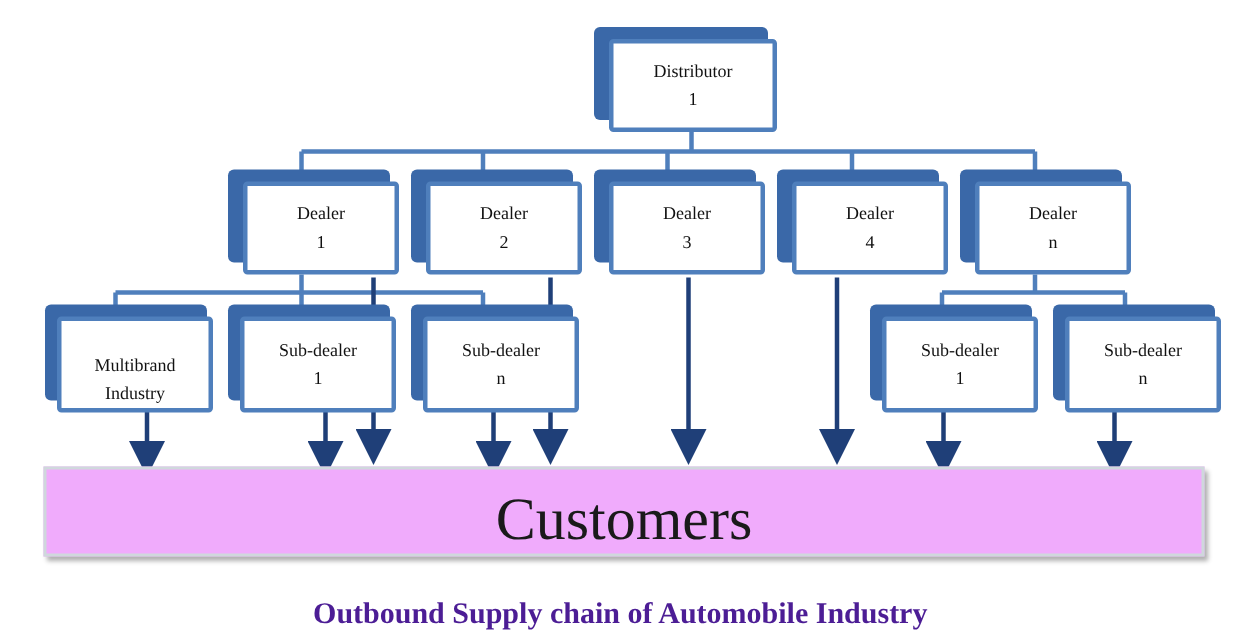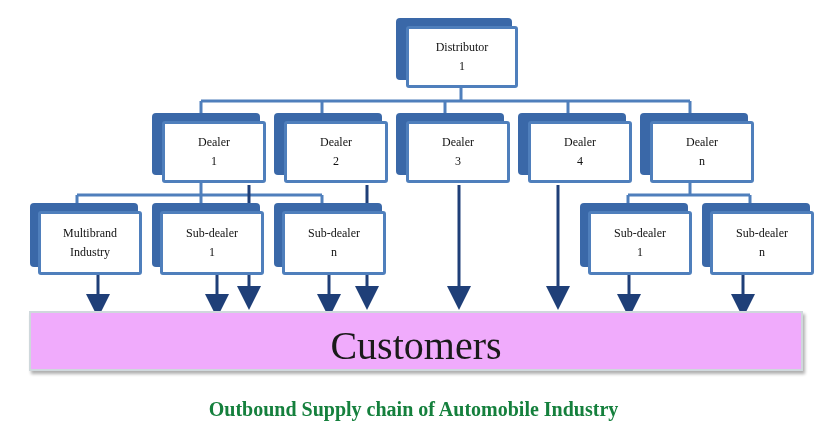--- a/index.html
+++ b/index.html
@@ -11,21 +11,21 @@
                  border-radius:3px; box-sizing:border-box;
                  display:flex; flex-direction:column; align-items:center; justify-content:center;
                  text-align:center; font-size:12px; line-height:19px; color:#111; }
   .node .front span { display:block; }
   svg.lines { position:absolute; left:0; top:0; }
   .bar { position:absolute; left:29px; top:311px; width:770px; height:56px;
          background:#f0abfc; border:2px solid #cfd8dc; box-shadow:2px 3px 3px #b0b0b0;
          display:flex; align-items:flex-end; justify-content:center; }
   .bar span { font-size:40px; color:#1a1a1a; }
   .caption { position:absolute; left:0; width:827px; top:398px; text-align:center;
-             font-weight:bold; font-size:20px; color:#15803d; }
+             font-weight:bold; font-size:20px; color:#4c1d95; }
 </style>
 </head>
 <body>
 
 <svg class="lines" width="827" height="429">
   <g stroke="#4f7fbc" stroke-width="3" fill="none">
 
     <line x1="461" y1="82" x2="461" y2="101"></line>
     <line x1="201" y1="101" x2="690" y2="101"></line>
     <line x1="201" y1="101" x2="201" y2="118"></line>
@@ -102,21 +102,21 @@
 <div class="node" style="left:640px;top:113px;">
   <div class="back" style="left:0;top:0;width:108px;height:62px;"></div>
   <div class="front" style="left:10px;top:8px;width:104px;height:62px;">
     <span>Dealer</span>
     <span>n</span>
   </div>
 </div>
 
 <div class="node" style="left:30px;top:203px;">
   <div class="back" style="left:0;top:0;width:108px;height:64px;"></div>
-  <div class="front" style="left:8px;top:8px;width:104px;height:64px;">
+  <div class="front" style="left:8px;top:8px;width:104px;height:64px;justify-content:flex-end;">
     <span>Multibrand</span>
     <span>Industry</span>
   </div>
 </div>
 <div class="node" style="left:152px;top:203px;">
   <div class="back" style="left:0;top:0;width:108px;height:64px;"></div>
   <div class="front" style="left:8px;top:8px;width:104px;height:64px;">
     <span>Sub-dealer</span>
     <span>1</span>
   </div>

